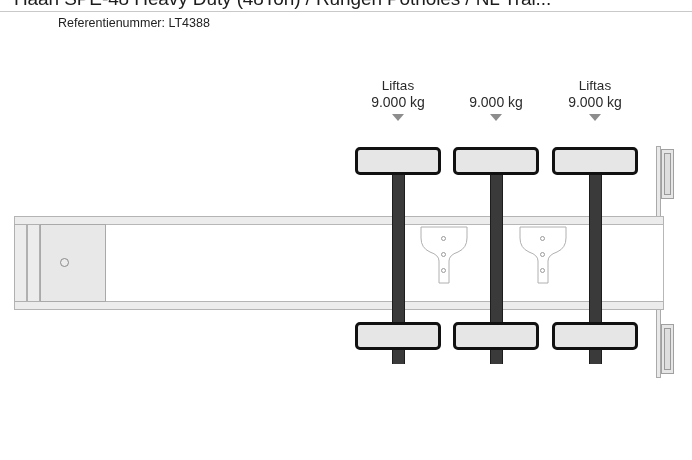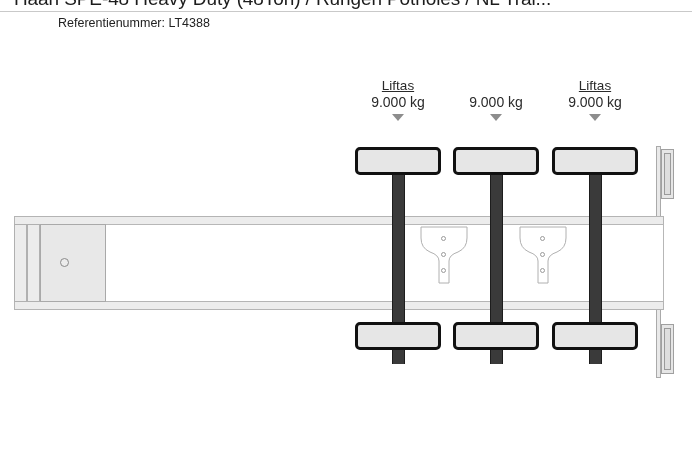--- a/index.html
+++ b/index.html
@@ -65,21 +65,20 @@
     position: absolute;
     text-align: center;
     color: #2a2a2a;
     width: 120px;
   }
   .axle-label .lname {
     font-size: 13.5px;
     line-height: 16px;
     display: block;
     white-space: nowrap;
-    text-decoration: underline;
   }
   .axle-label .lweight {
     font-size: 14px;
     line-height: 17px;
     display: block;
     white-space: nowrap;
   }
   .axle-label .caret {
     display: block;
     margin: 3px auto 0 auto;

